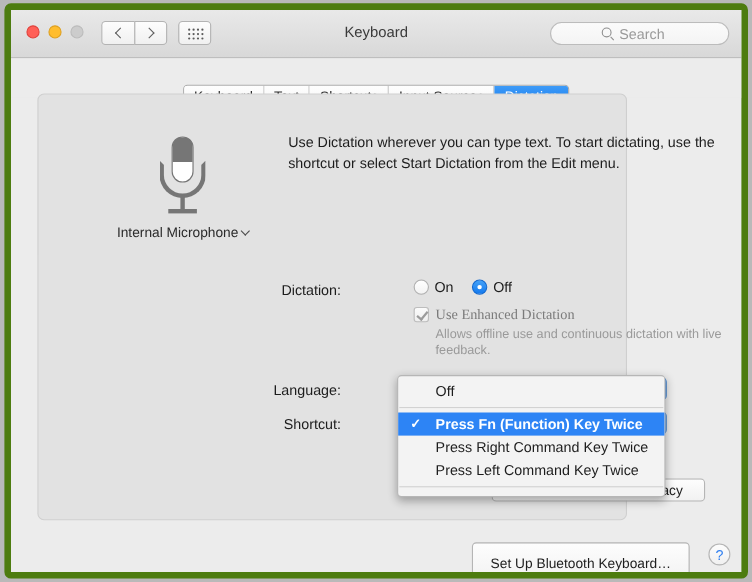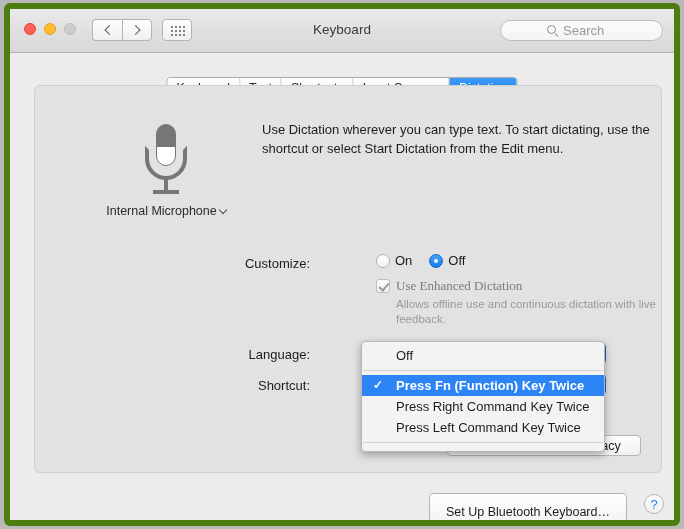--- a/index.html
+++ b/index.html
@@ -174,21 +174,21 @@
   .tab:last-child { border-right: none; }
   .tab.selected {
     background: linear-gradient(to bottom, #3e9bf7, #1379ef);
     color: #ffffff;
   }
 
   
   #card {
     position: absolute;
     left: 24px; top: 76px;
-    width: 628px; height: 388px;
+    width: 536px; height: 388px;
     background: #e2e2e2;
     border: 1px solid #cfcfcf;
     border-radius: 6px;
     box-sizing: border-box;
   }
 
   
   #intro {
     position: absolute;
     left: 227px; top: 34px;
@@ -497,21 +497,21 @@
         <div id="mic-capsule"></div>
         <div id="mic-arc"></div>
         <div id="mic-stem"></div>
         <div id="mic-base"></div>
       </div>
       <div id="mic-label">
         <span>Internal Microphone</span><span id="mic-chevron"></span>
       </div>
     </div>
 
-    <div class="rowlabel" id="lbl-dictation">Customize:</div>
+    <div class="rowlabel" id="lbl-dictation">Dictation:</div>
     <div class="rowlabel" id="lbl-language">Language:</div>
     <div class="rowlabel" id="lbl-shortcut">Shortcut:</div>
 
     <div id="radio-row">
       <span class="radio"></span>
       <span class="radio-label">On</span>
       <span id="radio-off-wrap">
         <span class="radio on"></span>
         <span class="radio-label">Off</span>
       </span>

